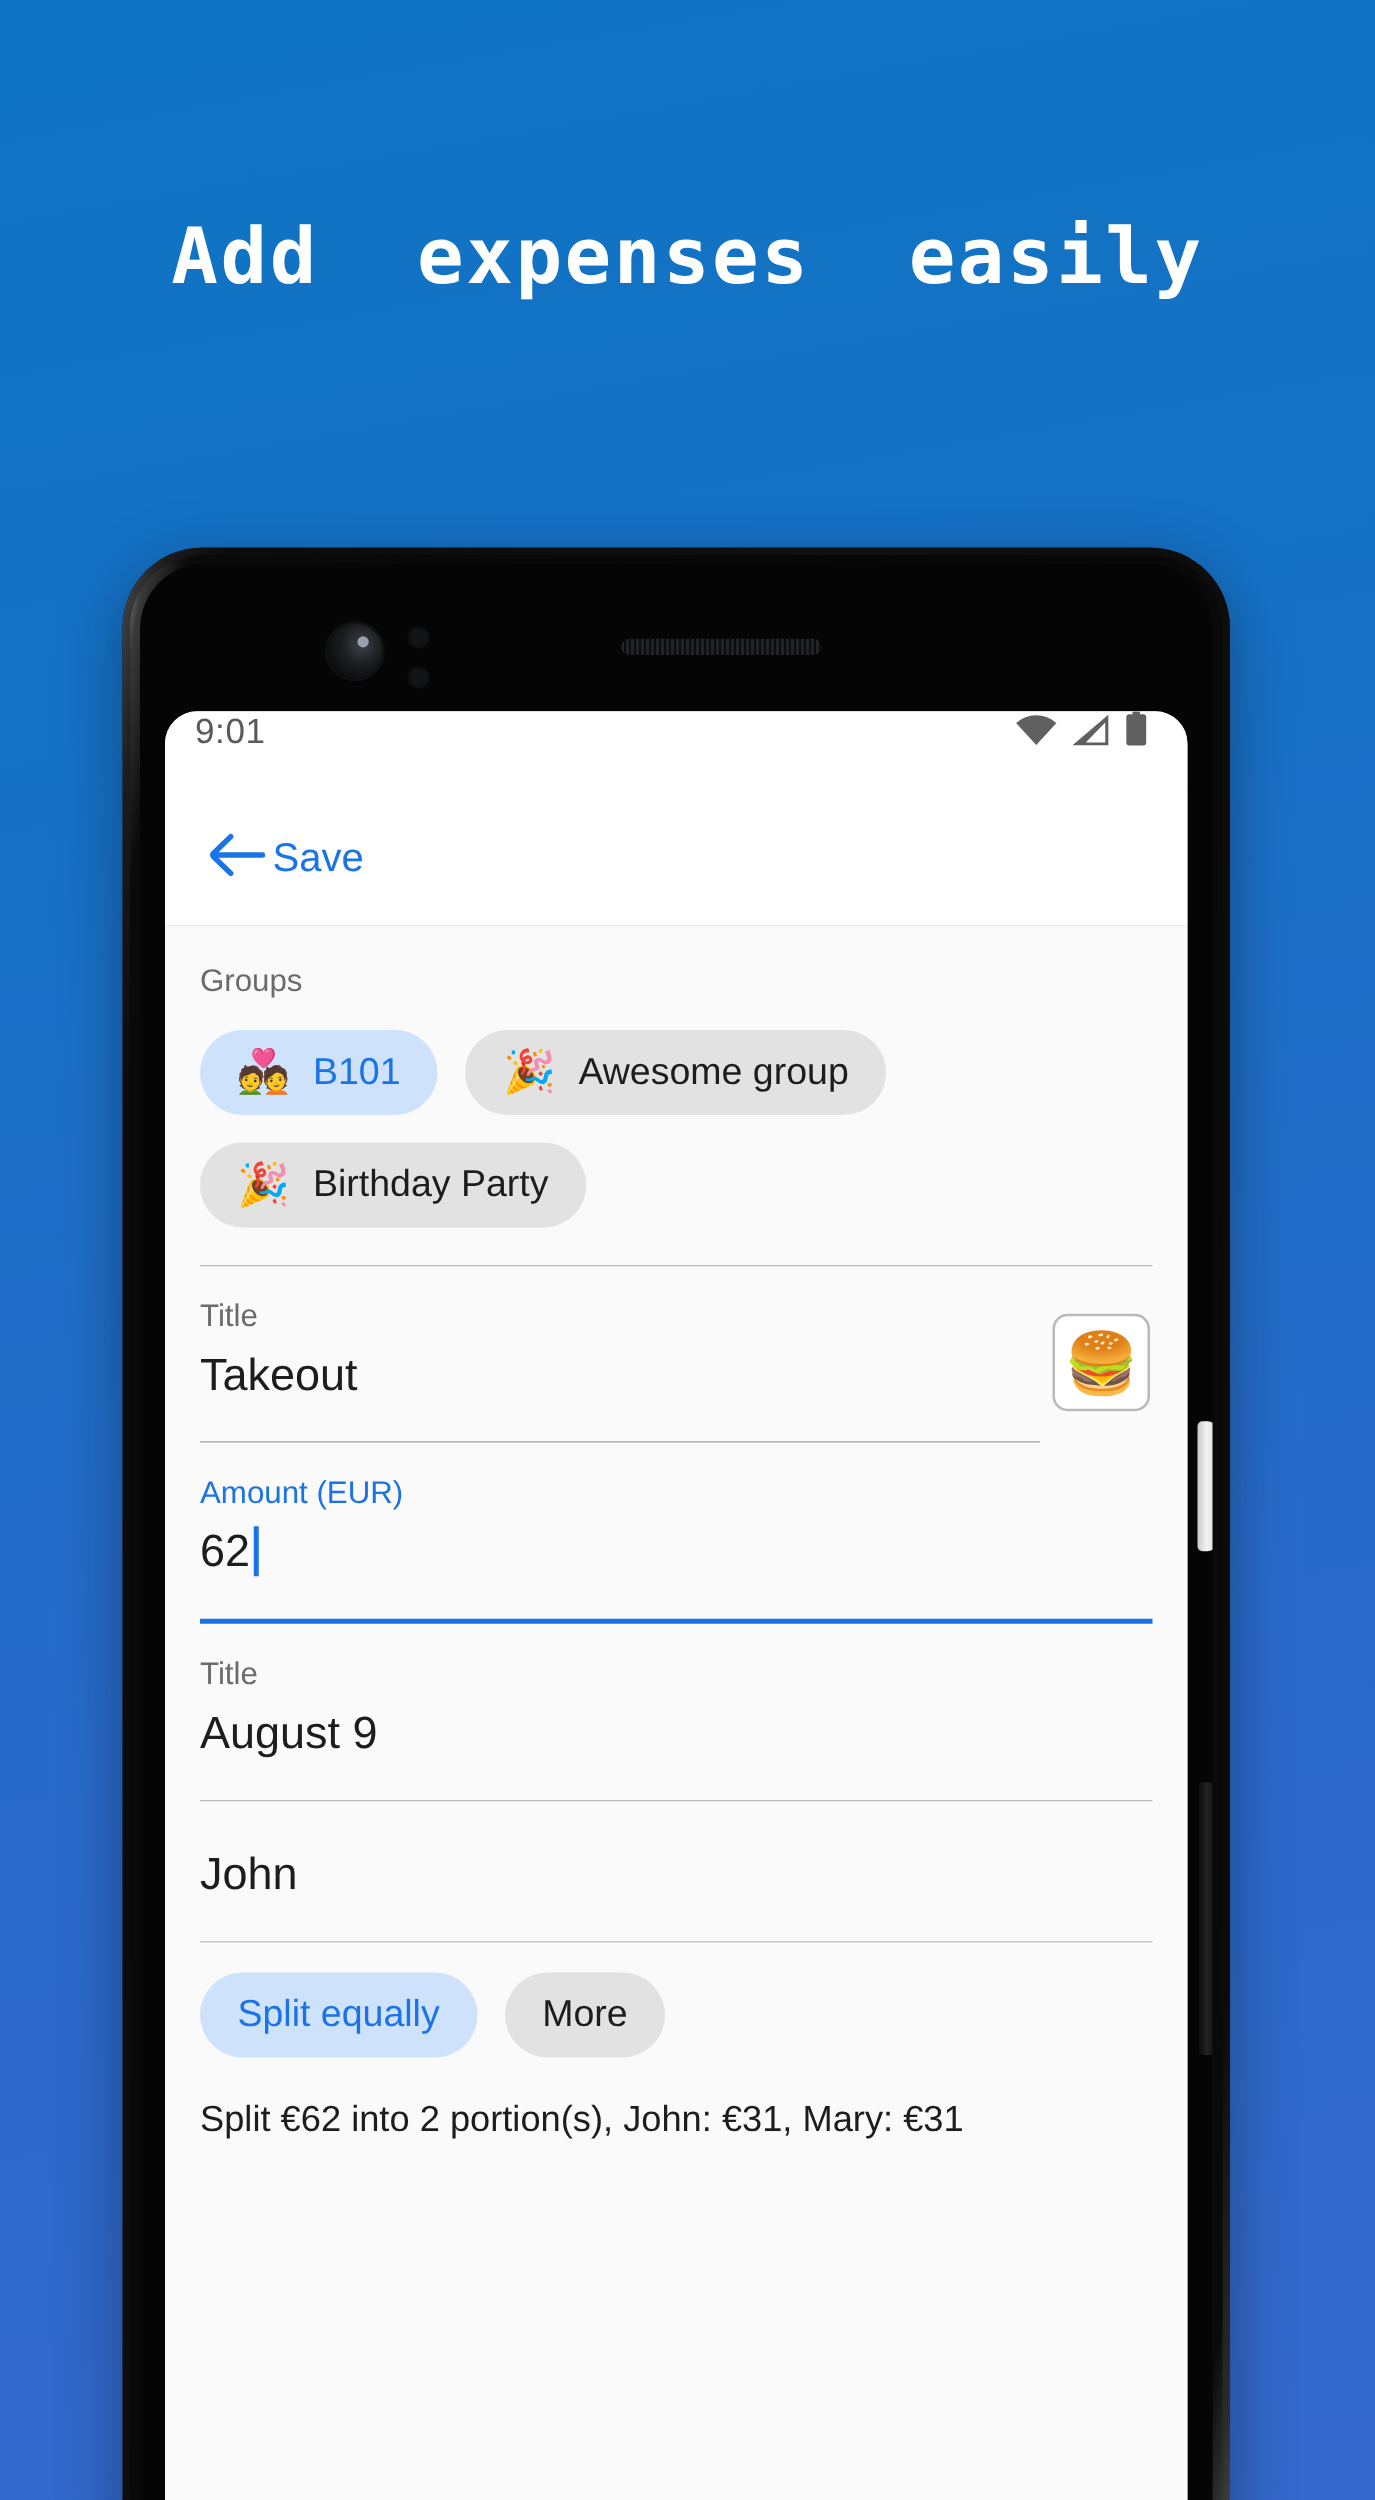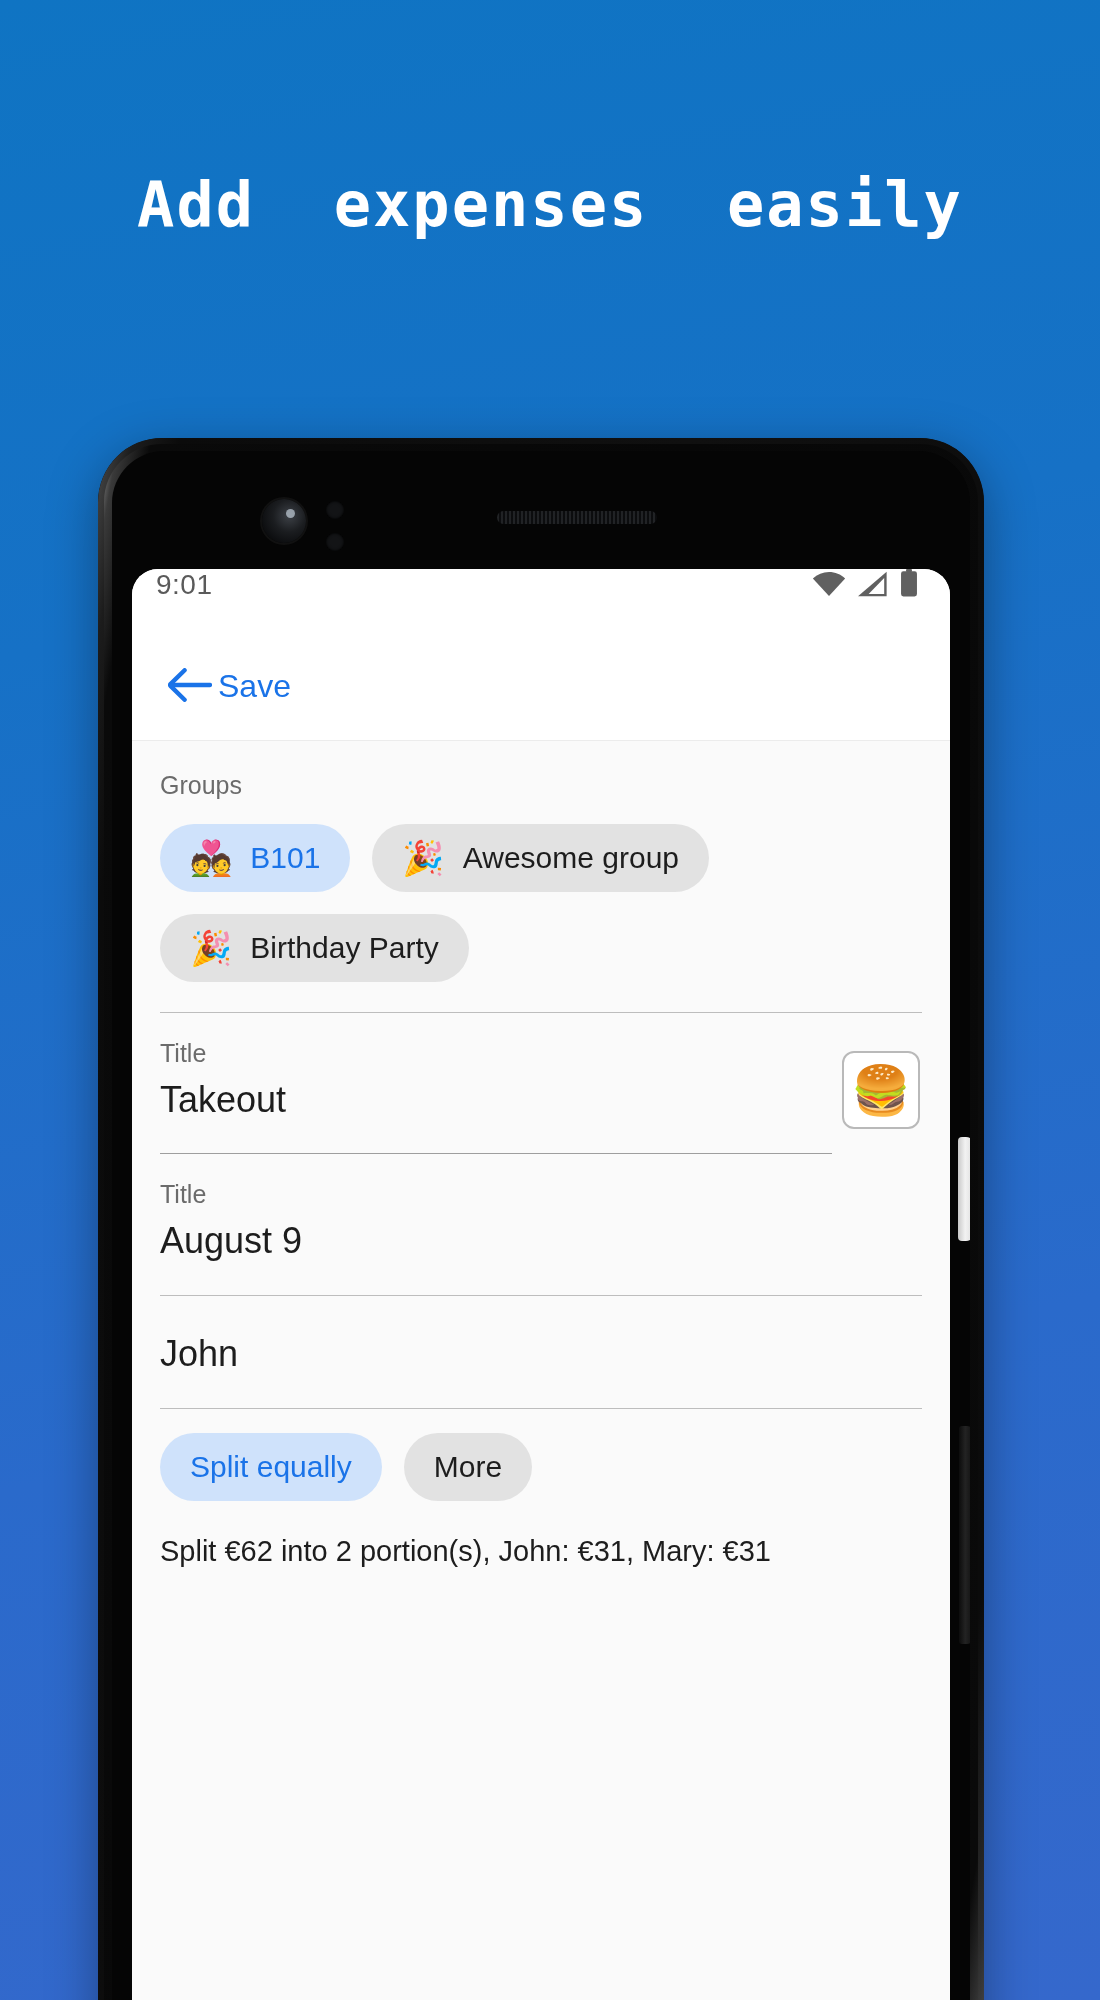--- a/index.html
+++ b/index.html
@@ -235,20 +235,28 @@
               <div class="field-label">Title</div>
               <div class="field-value">Takeout</div>
             </div>
             <div class="emoji-box">
               <span>🍔</span>
             </div>
           </div>
         </div>
         <div class="title-underline"></div>
 
+        <div class="field">
+          <div class="field-label focused">Amount (EUR)</div>
+          <div class="field-value">
+            <span>62</span>
+            <span class="caret"></span>
+          </div>
+          <div class="field-line focused"></div>
+        </div>
 
         <div class="field">
           <div class="field-label">Title</div>
           <div class="field-value">August 9</div>
           <div class="field-line"></div>
         </div>
 
         <div class="field">
           <div class="field-value">John</div>
           <div class="field-line"></div>

